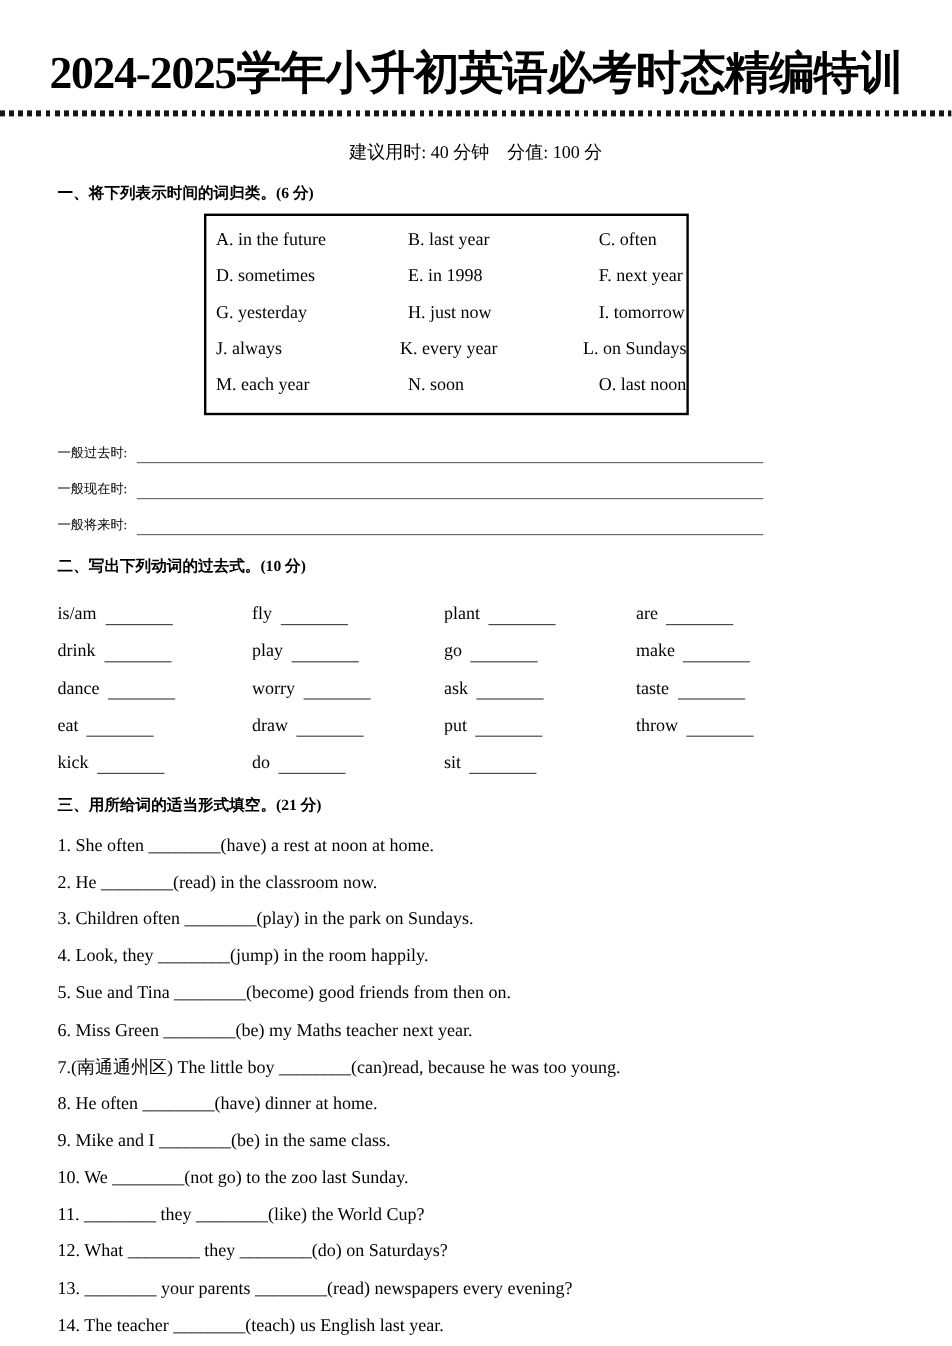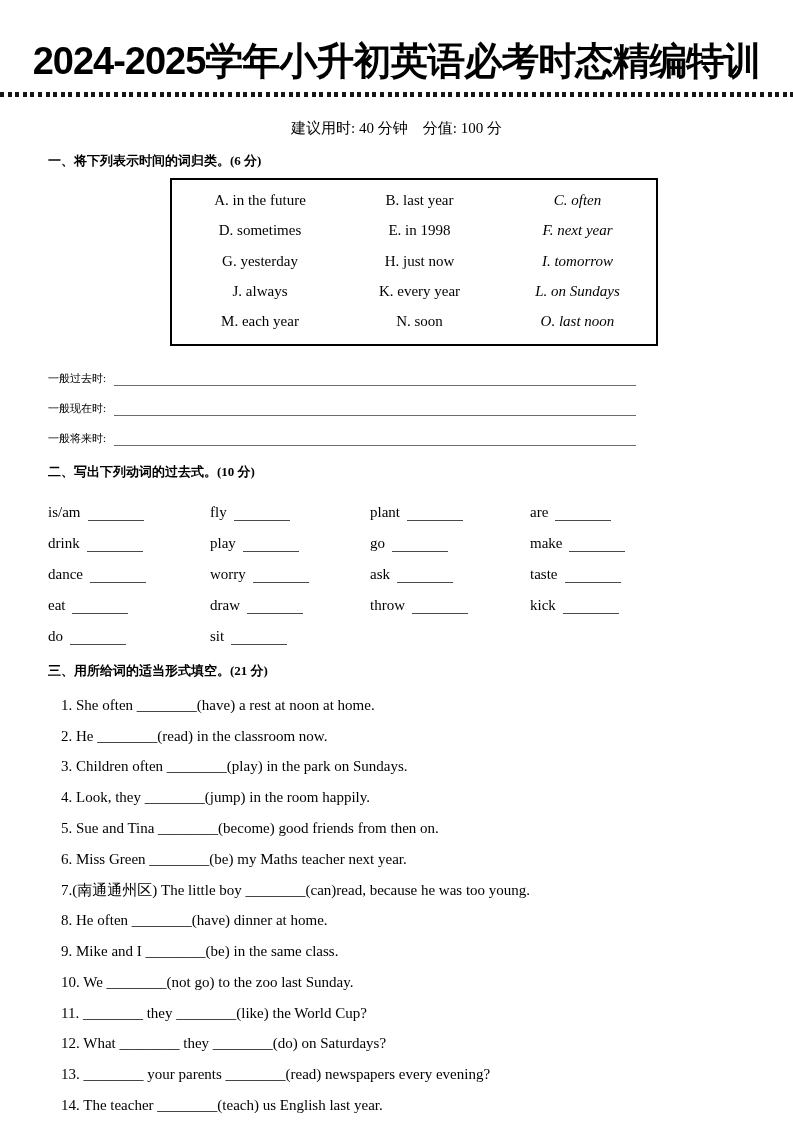--- a/index.html
+++ b/index.html
@@ -4,44 +4,44 @@
 <style>
   html,body{margin:0;padding:0;}
   body{
     width:793px;height:1122px;background:#ffffff;color:#000;
     font-family:"Liberation Serif","DejaVu Serif",serif;
     overflow:hidden;
   }
   .page{position:relative;width:793px;height:1122px;background:#fff;}
   .title{
     margin:40px 0 0 0;text-align:center;white-space:nowrap;
-    font-family:Liberation Sans, sans-serif;
+    font-family:Liberation Serif, serif;
     font-weight:700;font-size:38px;line-height:1.15;letter-spacing:-1px;
   }
   .dotted{
     margin-top:8px;height:5px;width:793px;
     background:repeating-linear-gradient(to right,#161616 0,#161616 4px,transparent 4px,transparent 7.6px);
   }
   .meta{
     margin-top:22px;text-align:center;
     font-weight:400;font-size:15px;line-height:18px;
   }
   .sec-heading{
     margin:14px 0 0 48px;
     font-weight:700;font-size:13px;line-height:20px;white-space:nowrap;
   }
   .options-box{
-    margin:7px 0 0 170px;width:488px;box-sizing:border-box;
-    border:2px solid #000;padding:5px 0 7px 8px;text-align:center;
+    margin:7px 0 0 170px;width:404px;box-sizing:border-box;
+    border:2px solid #000;padding:5px 0 7px 8px;
   }
   .opt-row{display:flex;font-size:15px;line-height:30.4px;}
   .opt-cell{white-space:nowrap;}
   .opt-c1{width:160px;}
   .opt-c2{width:159px;}
-  .opt-c3{flex:1;font-style:italic;}
+  .opt-c3{flex:1;}
   .tense-area{margin-top:12px;}
   .tense-row{
     margin-left:48px;height:30px;display:flex;align-items:flex-end;
     font-size:11px;
   }
   .tense-label{line-height:20px;white-space:nowrap;}
   .fill-line{
     display:inline-block;width:522px;height:0;
     border-bottom:1px solid #6b6b6b;margin:0 0 2px 8px;
   }
@@ -49,21 +49,21 @@
     margin:10px 0 0 48px;display:grid;
     grid-template-columns:162px 160px 160px 1fr;
     font-size:15px;
   }
   .verb-cell{height:31px;display:flex;align-items:flex-end;white-space:nowrap;}
   .verb-label{line-height:21px;}
   .blank{
     display:inline-block;width:56px;height:0;
     border-bottom:1.4px solid #4a4a4a;margin:0 0 2px 7px;
   }
-  .items{margin-top:9px;margin-left:13px;}
+  .items{margin-top:9px;}
   .q-item{
     margin-left:48px;font-size:15px;line-height:30.8px;white-space:nowrap;
   }
 </style>
 </head>
 <body>
 
 <div class="page">
 
   <h1 class="title">2024-2025学年小升初英语必考时态精编特训</h1>
@@ -167,20 +167,24 @@
     <div class="verb-cell">
         <span class="verb-label">taste</span>
         <span class="blank"></span>
       </div>
     <div class="verb-cell">
         <span class="verb-label">eat</span>
         <span class="blank"></span>
       </div>
     <div class="verb-cell">
         <span class="verb-label">draw</span>
+        <span class="blank"></span>
+      </div>
+    <div class="verb-cell">
+        <span class="verb-label">put</span>
         <span class="blank"></span>
       </div>
     <div class="verb-cell">
         <span class="verb-label">throw</span>
         <span class="blank"></span>
       </div>
     <div class="verb-cell">
         <span class="verb-label">kick</span>
         <span class="blank"></span>
       </div>

